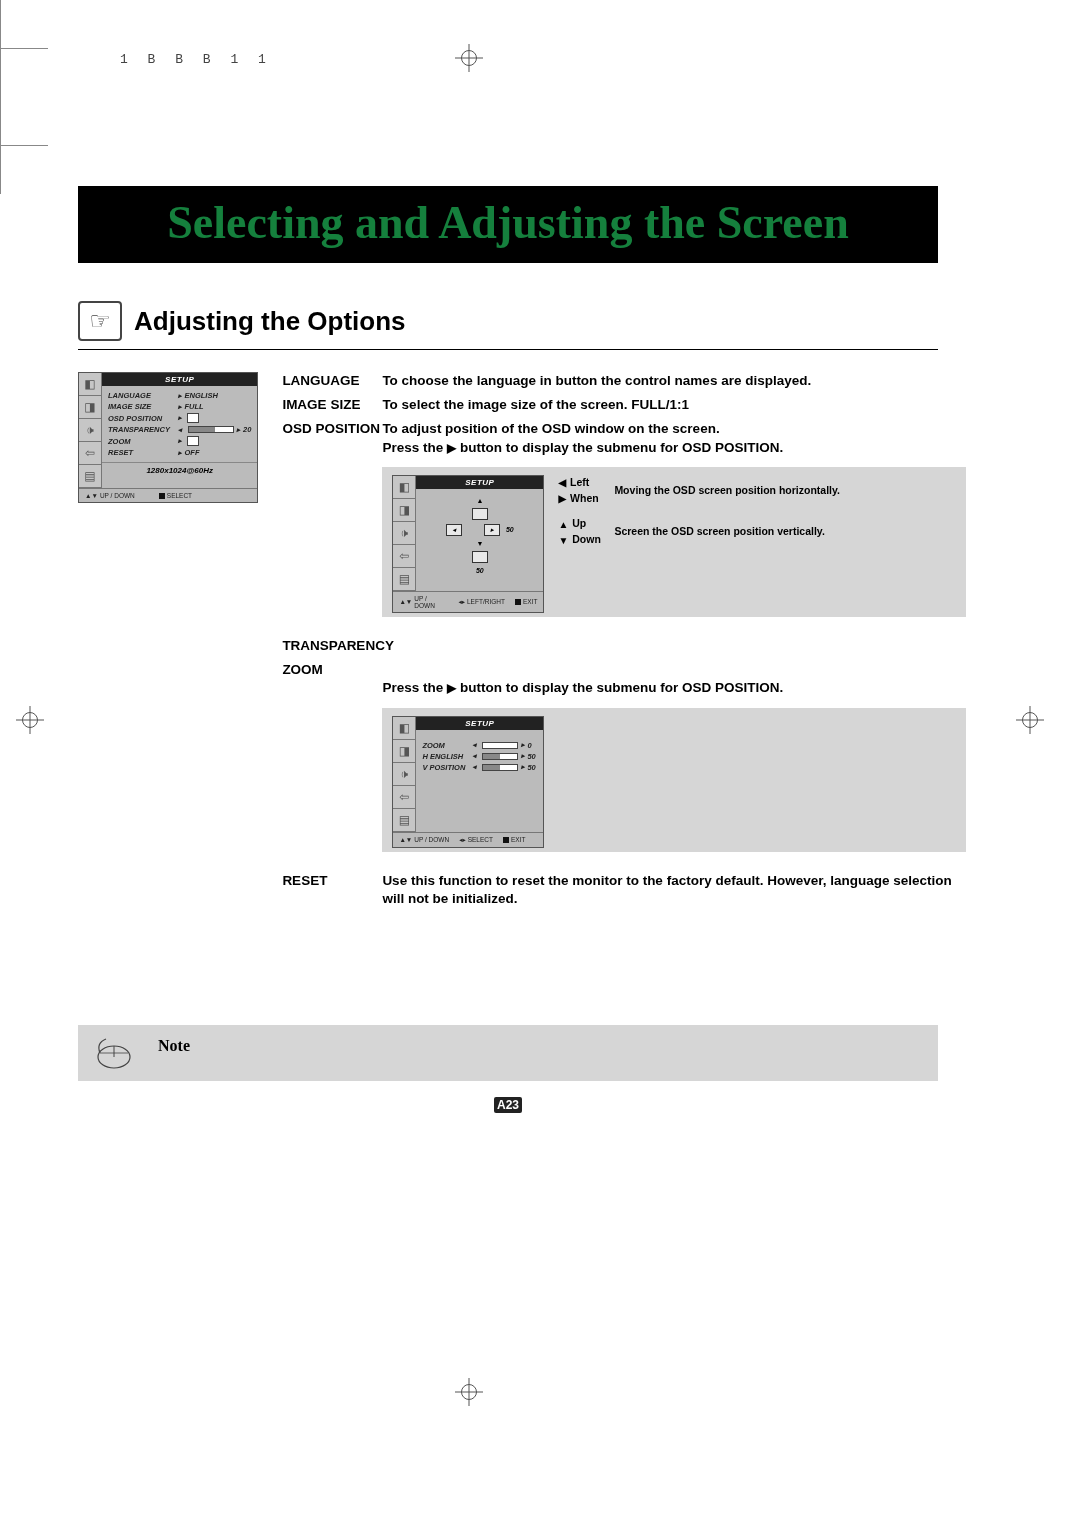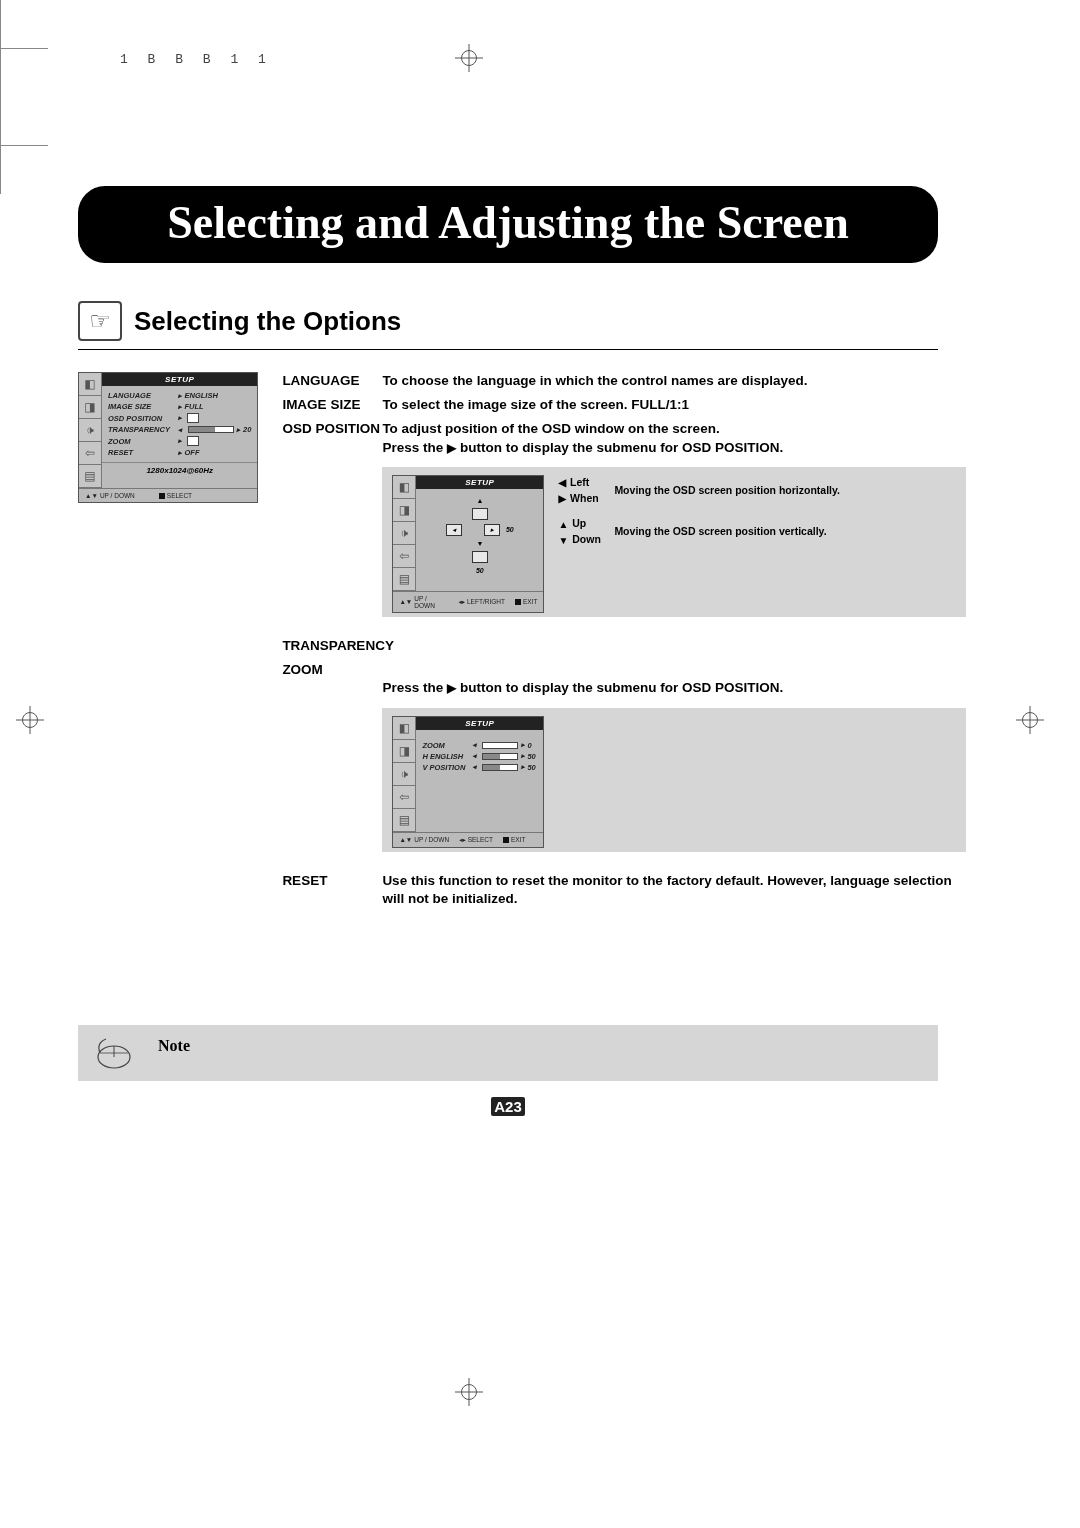--- a/index.html
+++ b/index.html
@@ -39,27 +39,26 @@
 
   .page {
     position: absolute;
     left: 78px;
     top: 186px;
     width: 860px;
   }
 
   .title-banner {
     background: #000;
-    color: #ffffff;
+    color: #15803d;
     font-family: "Times New Roman", Georgia, serif;
     font-weight: 600;
     font-size: 46px;
     text-align: center;
     padding: 10px 0 14px 0;
-    border-radius: 27px;
   }
 
   .section-row {
     display: flex;
     align-items: center;
     margin-top: 38px;
     gap: 12px;
   }
   .hand-icon-box {
     width: 40px; height: 36px; border: 2px solid #444; border-radius: 4px;
@@ -189,21 +188,21 @@
     font-weight: bold;
     font-size: 16px;
     margin-top:2px;
   }
   .note-text {
     font-weight:bold; font-size:13px; line-height:1.4; flex:1;
   }
 
   .page-num {
     display:inline-block; background:#222; color:#fff; font-weight:bold;
-    font-size:15px; padding: 1px 3px; border-radius:2px;
+    font-size:12px; padding: 1px 3px; border-radius:2px;
   }
   .page-num-wrap { text-align:center; margin-top: 16px;}
 
   .pos-diagram {
     display:flex; flex-direction:column; align-items:center; padding: 6px 10px;
   }
   .pos-row { display:flex; align-items:center; gap:4px; margin:2px 0;}
   .pos-box { width:14px; height:10px; border:1px solid #333; background:#e8e8e8; display:flex; align-items:center; justify-content:center;}
   .mini-tri { font-size: 7px; line-height:1;}
 </style>
@@ -232,21 +231,21 @@
 <div class="crop-v" style="left:64px; top:1368px;"></div>
 
 <div class="header-meta">1  B        B  B       1         1</div>
 
 <div class="page">
 
   <div class="title-banner">Selecting and Adjusting the Screen</div>
 
   <div class="section-row">
     <div class="hand-icon-box">☞</div>
-    <div class="section-title">Selecting the Options</div>
+    <div class="section-title">Adjusting the Options</div>
   </div>
   <hr class="hr">
 
   <div class="top-cols">
 
     <div class="osd">
       <div class="osd-inner">
         <div class="osd-tabs">
           <div class="osd-tab">◧</div>
           <div class="osd-tab">◨</div>
@@ -303,21 +302,21 @@
         <span class="fl">
             <span class="blk"></span> 
             <span>SELECT</span>
           </span>
       </div>
     </div>
 
     <div class="def-table">
       <div class="def-row">
         <div class="def-key">LANGUAGE</div>
-        <div class="def-val">To choose the language in which the control names are displayed.</div>
+        <div class="def-val">To choose the language in button the control names are displayed.</div>
       </div>
       <div class="def-row">
         <div class="def-key">IMAGE SIZE</div>
         <div class="def-val">To select the image size of the screen. FULL/1:1</div>
       </div>
       <div class="def-row">
         <div class="def-key">OSD POSITION</div>
         <div class="def-val">
           <span>To adjust position of the OSD window on the screen.</span><br>
           <span>Press the </span><span class="play-btn">▶</span><span> button to display the submenu for OSD POSITION.</span>
@@ -386,21 +385,21 @@
             <div class="dir-col">
               <div class="dir-item">
                   <span class="arr">▲</span> 
                   <span>Up</span>
                 </div>
               <div class="dir-item">
                   <span class="arr">▼</span> 
                   <span>Down</span>
                 </div>
             </div>
-            <div style="font-size:10.5px;">Moving the OSD screen position vertically.</div>
+            <div style="font-size:10.5px;">Screen the OSD screen position vertically.</div>
           </div>
         </div>
       </div>
 
       <div class="def-row">
         <div class="def-key" style="width:120px">TRANSPARENCY</div>
       </div>
 
       <div class="def-row">
         <div class="def-key">ZOOM</div>

